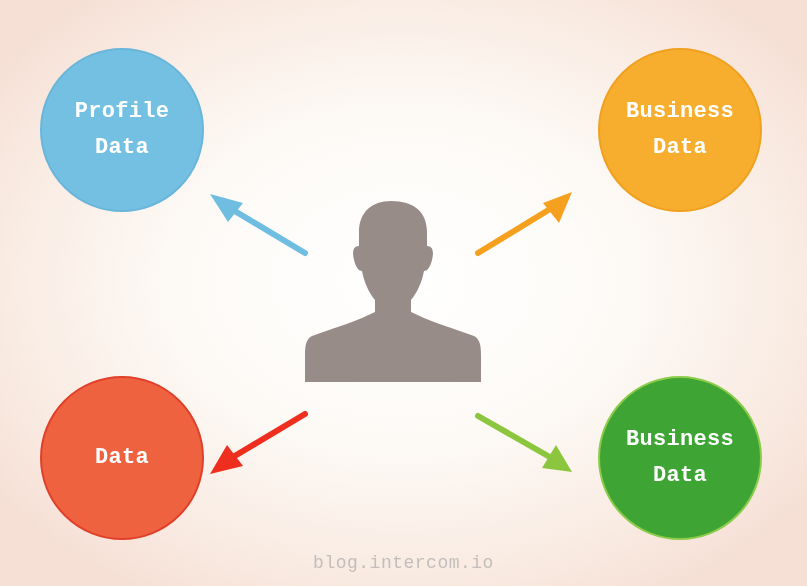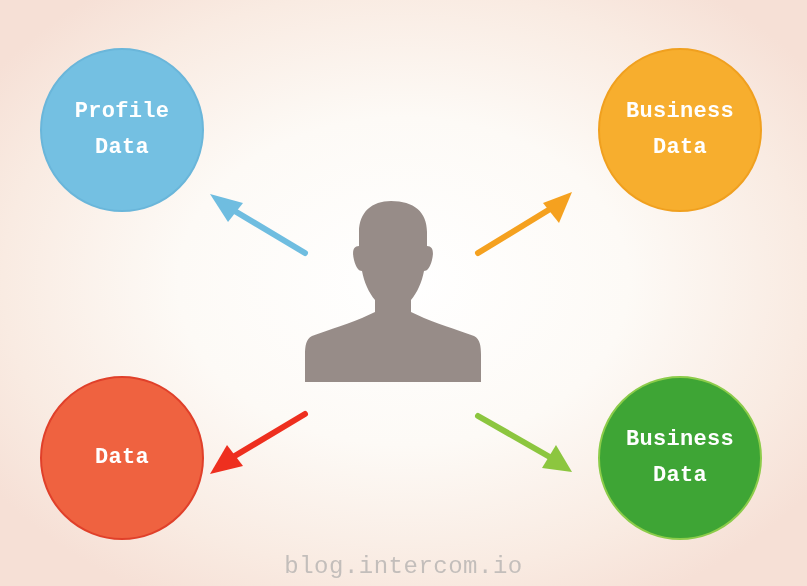--- a/index.html
+++ b/index.html
@@ -11,21 +11,21 @@
     .canvas { position:absolute; left:0; top:0; width:807px; height:474px;font-family:Liberation Mono, monospace; }
     .node {
       position:absolute; width:164px; height:164px; border-radius:50%;
       display:flex; flex-direction:column; align-items:center; justify-content:center;
       color:#ffffff; font-weight:bold; font-size:22px; line-height:36px; text-align:center;
       box-sizing:border-box; letter-spacing:0.3px;
     }
     .node span { display:block; }
     .watermark {
       position:absolute; left:0; width:807px; top:553px; text-align:center;
-      font-size:24px; color:#c3bebb; letter-spacing:0.5px;
+      font-size:18px; color:#c3bebb; letter-spacing:0.5px;
     }
     svg { position:absolute; left:0; top:0; }
   </style>
 </head>
 <body>
 
 <div class="canvas">
 
   <svg width="807" height="586" viewBox="0 0 807 586">
 

